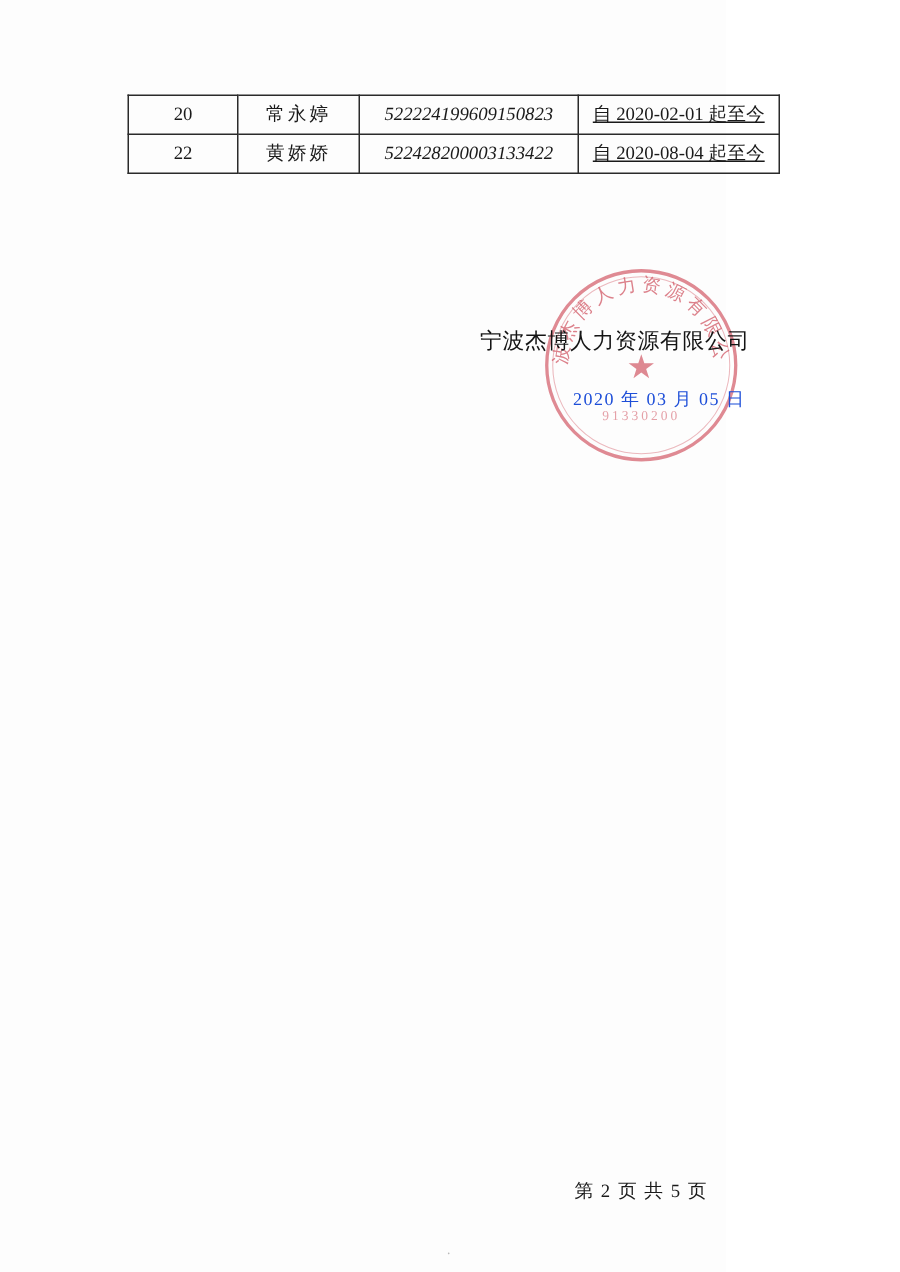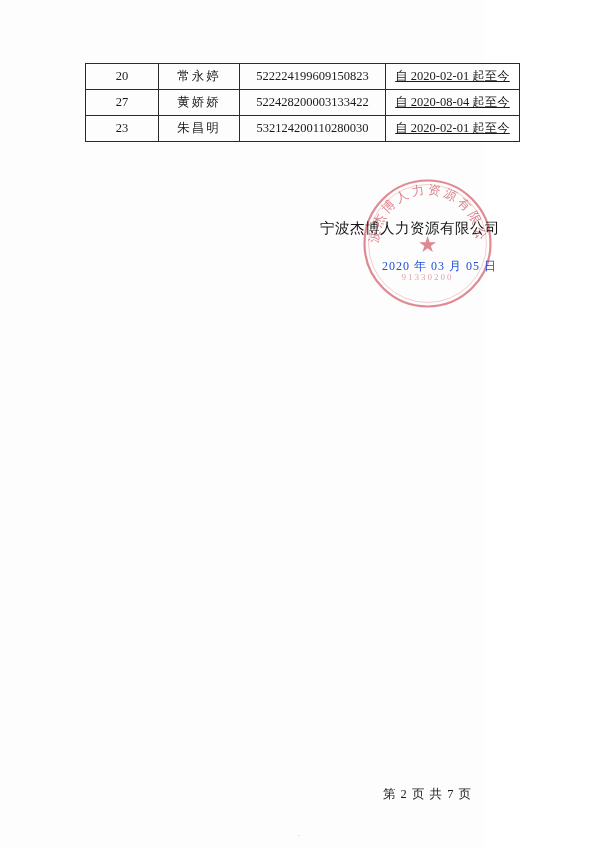--- a/index.html
+++ b/index.html
@@ -37,21 +37,21 @@
     height: 25px;
     font-size: 12.5px;
     text-align: center;
     vertical-align: middle;
     padding: 0;
     line-height: 25px;
     white-space: nowrap;
   }
   .col-index { width: 72px; }
   .col-name  { width: 80px; font-family: Liberation Serif, serif; letter-spacing: 2px; }
-  .col-id    { width: 145px; font-size: 12px; }
+  .col-id    { width: 145px; font-size: 12px; font-style: italic; }
   .col-period{ width: 133px; font-size: 11.5px; text-decoration: underline; }
 
   
   .sign-block {
     position: absolute;
     left: 320px;
     top: 215px;
     width: 240px;
   }
   .company-name {
@@ -110,30 +110,24 @@
 
   <table class="roster-table">
     <tbody>
       <tr>
         <td class="col-index">20</td>
         <td class="col-name">常永婷</td>
         <td class="col-id">522224199609150823</td>
         <td class="col-period">自 2020-02-01 起至今</td>
       </tr>
       <tr>
-        <td class="col-index">27</td>
+        <td class="col-index">22</td>
         <td class="col-name">黄娇娇</td>
         <td class="col-id">522428200003133422</td>
         <td class="col-period">自 2020-08-04 起至今</td>
-      </tr>
-      <tr>
-        <td class="col-index">23</td>
-        <td class="col-name">朱昌明</td>
-        <td class="col-id">532124200110280030</td>
-        <td class="col-period">自 2020-02-01 起至今</td>
       </tr>
     </tbody>
   </table>
 
   <div class="seal">
     <svg width="135" height="135" viewBox="0 0 135 135" xmlns="http://www.w3.org/2000/svg">
       <circle cx="67.5" cy="67.5" r="63" fill="none" stroke="#d4636f" stroke-width="2.2" opacity="0.75"></circle>
       <circle cx="67.5" cy="67.5" r="59" fill="none" stroke="#d4636f" stroke-width="0.7" opacity="0.45"></circle>
       <path id="sealArc" d="M 18,67.5 A 49.5,49.5 0 0 1 117,67.5" fill="none" stroke="none"></path>
       <text font-size="12.5" fill="#d4636f" opacity="0.8" letter-spacing="3" font-family="'Liberation Serif', serif">
@@ -142,16 +136,16 @@
       <text x="67.5" y="76" font-size="22" fill="#d4636f" opacity="0.75" text-anchor="middle" font-family="'Liberation Serif', serif">★</text>
       <text x="67.5" y="104" font-size="9" fill="#d4636f" opacity="0.6" text-anchor="middle" letter-spacing="2" font-family="'Liberation Serif', serif">91330200</text>
     </svg>
   </div>
 
   <div class="sign-block">
     <div class="company-name">宁波杰博人力资源有限公司</div>
     <div class="sign-date">2020 年 03 月 05 日</div>
   </div>
 
-  <div class="footer">第 2 页  共 7 页</div>
+  <div class="footer">第 2 页  共 5 页</div>
   <div class="page-dot">.</div>
 
 </div>
 
 </body></html>

